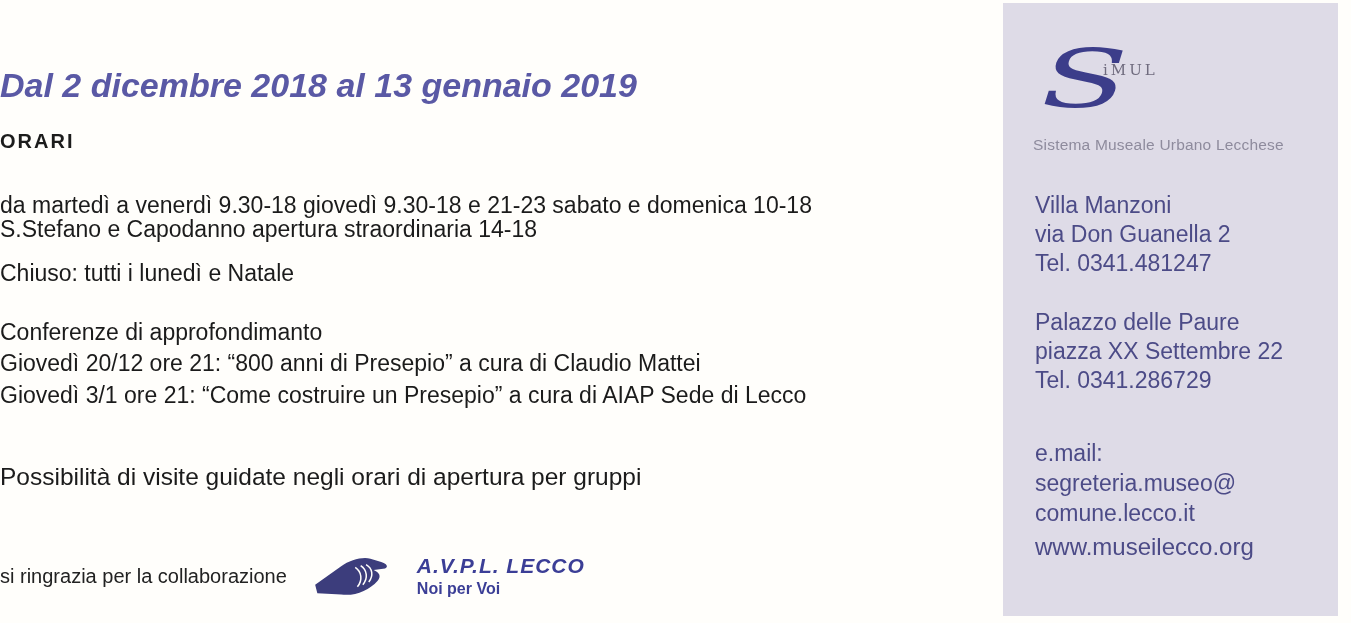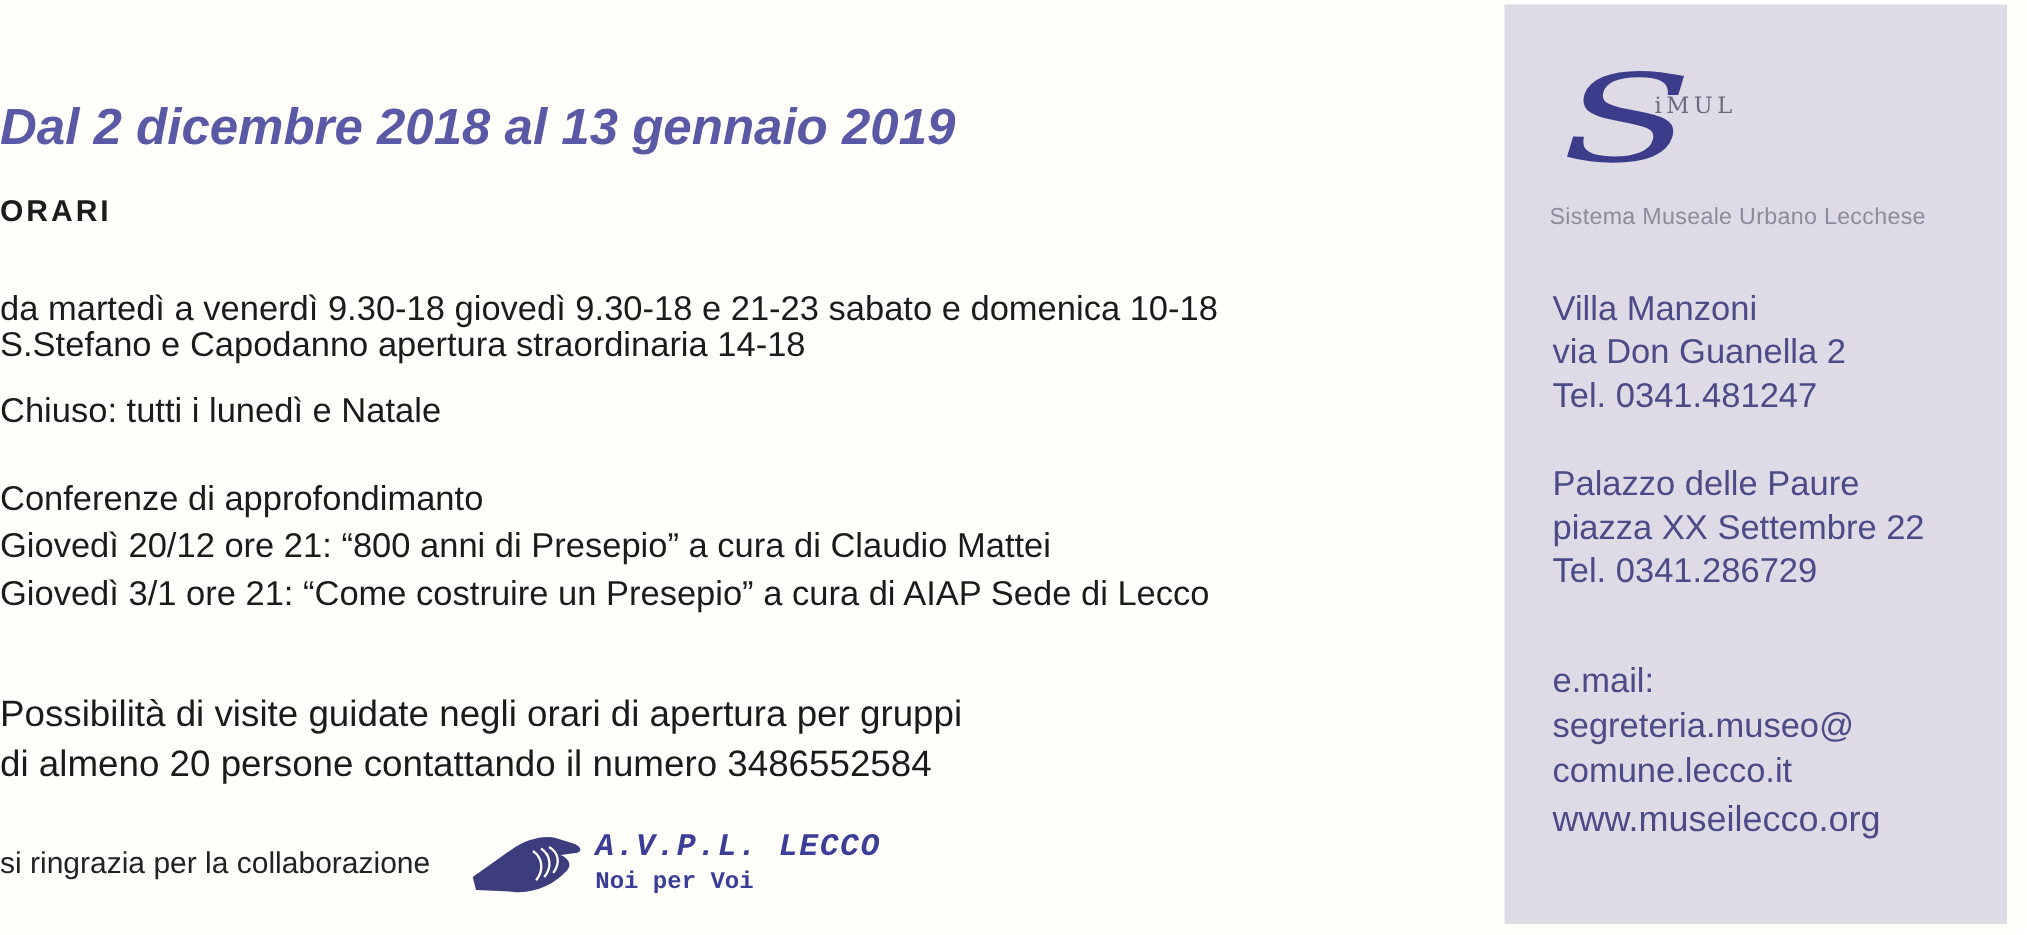--- a/index.html
+++ b/index.html
@@ -21,21 +21,21 @@
   .conf-1  { top:350px; font-size:23px; }
   .conf-2  { top:382px; font-size:23px; }
   .visit-1 { top:463px; font-size:24.5px; }
   .visit-2 { top:496px; font-size:24.5px; }
 
   .thanks-row {
     position:absolute; top:550px; left:0; width:980px;
     display:flex; justify-content:flex-start; align-items:center; gap:26px;
   }
   .thanks-text { font-size:20px; color:#222; }
-  .avpl { display:flex; align-items:center; gap:6px;font-family:Liberation Mono, monospace; }
+  .avpl { display:flex; align-items:center; gap:26px; }
   .avpl-txt { display:flex; flex-direction:column; line-height:1.1; }
   .avpl-name { font-size:21px; font-weight:bold; font-style:italic; color:#3b3e96; letter-spacing:1px; }
   .avpl-tag  { font-size:16px; font-weight:bold; color:#3b3e96; margin-top:3px; }
 
   
   .sidebar {
     position:absolute; left:1003px; top:3px; width:335px; height:613px;
     background:#dedbe7; color:#4c4b87;
   }
   .simul-logo { position:absolute; left:28px; top:40px; width:220px; height:90px; }
@@ -73,21 +73,20 @@
 
   <p class="line hours-1">da martedì a venerdì 9.30-18 giovedì 9.30-18 e 21-23 sabato e domenica 10-18</p>
   <p class="line hours-2">S.Stefano e Capodanno apertura straordinaria 14-18</p>
   <p class="line conf-0">Conferenze di approfondimanto</p>
 
   <p class="line hours-3">Chiuso: tutti i lunedì e Natale</p>
   <p class="line conf-1">Giovedì 20/12 ore 21: “800 anni di Presepio” a cura di Claudio Mattei</p>
   <p class="line conf-2">Giovedì 3/1 ore 21: “Come costruire un Presepio” a cura di AIAP Sede di Lecco</p>
 
   <p class="line visit-1">Possibilità di visite guidate negli orari di apertura per gruppi</p>
-  <p class="line visit-2">di almeno 20 persone contattando il numero 3486552584</p>
 
   <div class="thanks-row">
     <span class="thanks-text">si ringrazia per la collaborazione</span>
     <div class="avpl">
       <span>
         <svg class="handshake-svg" width="78" height="52" viewBox="0 0 72 48">
           <path d="M2,32 L26,15 C34,9 46,6 53,8 L63,11 C68,12.5 70,15.5 66.5,17 L56,18.5 C61,20.5 63.5,24.5 59.5,28.5 C52,37 38,43 26,41 L4,40 Z" fill="#3c3d7c"></path>
           <path d="M39,16 C45,20 46,28 41,34" stroke="#fffefb" stroke-width="1.4" fill="none"></path>
           <path d="M44,14.5 C50,18.5 51,26 46,32" stroke="#fffefb" stroke-width="1.4" fill="none"></path>
           <path d="M49,13.5 C55,17 56,23.5 51.5,29.5" stroke="#fffefb" stroke-width="1.4" fill="none"></path>

